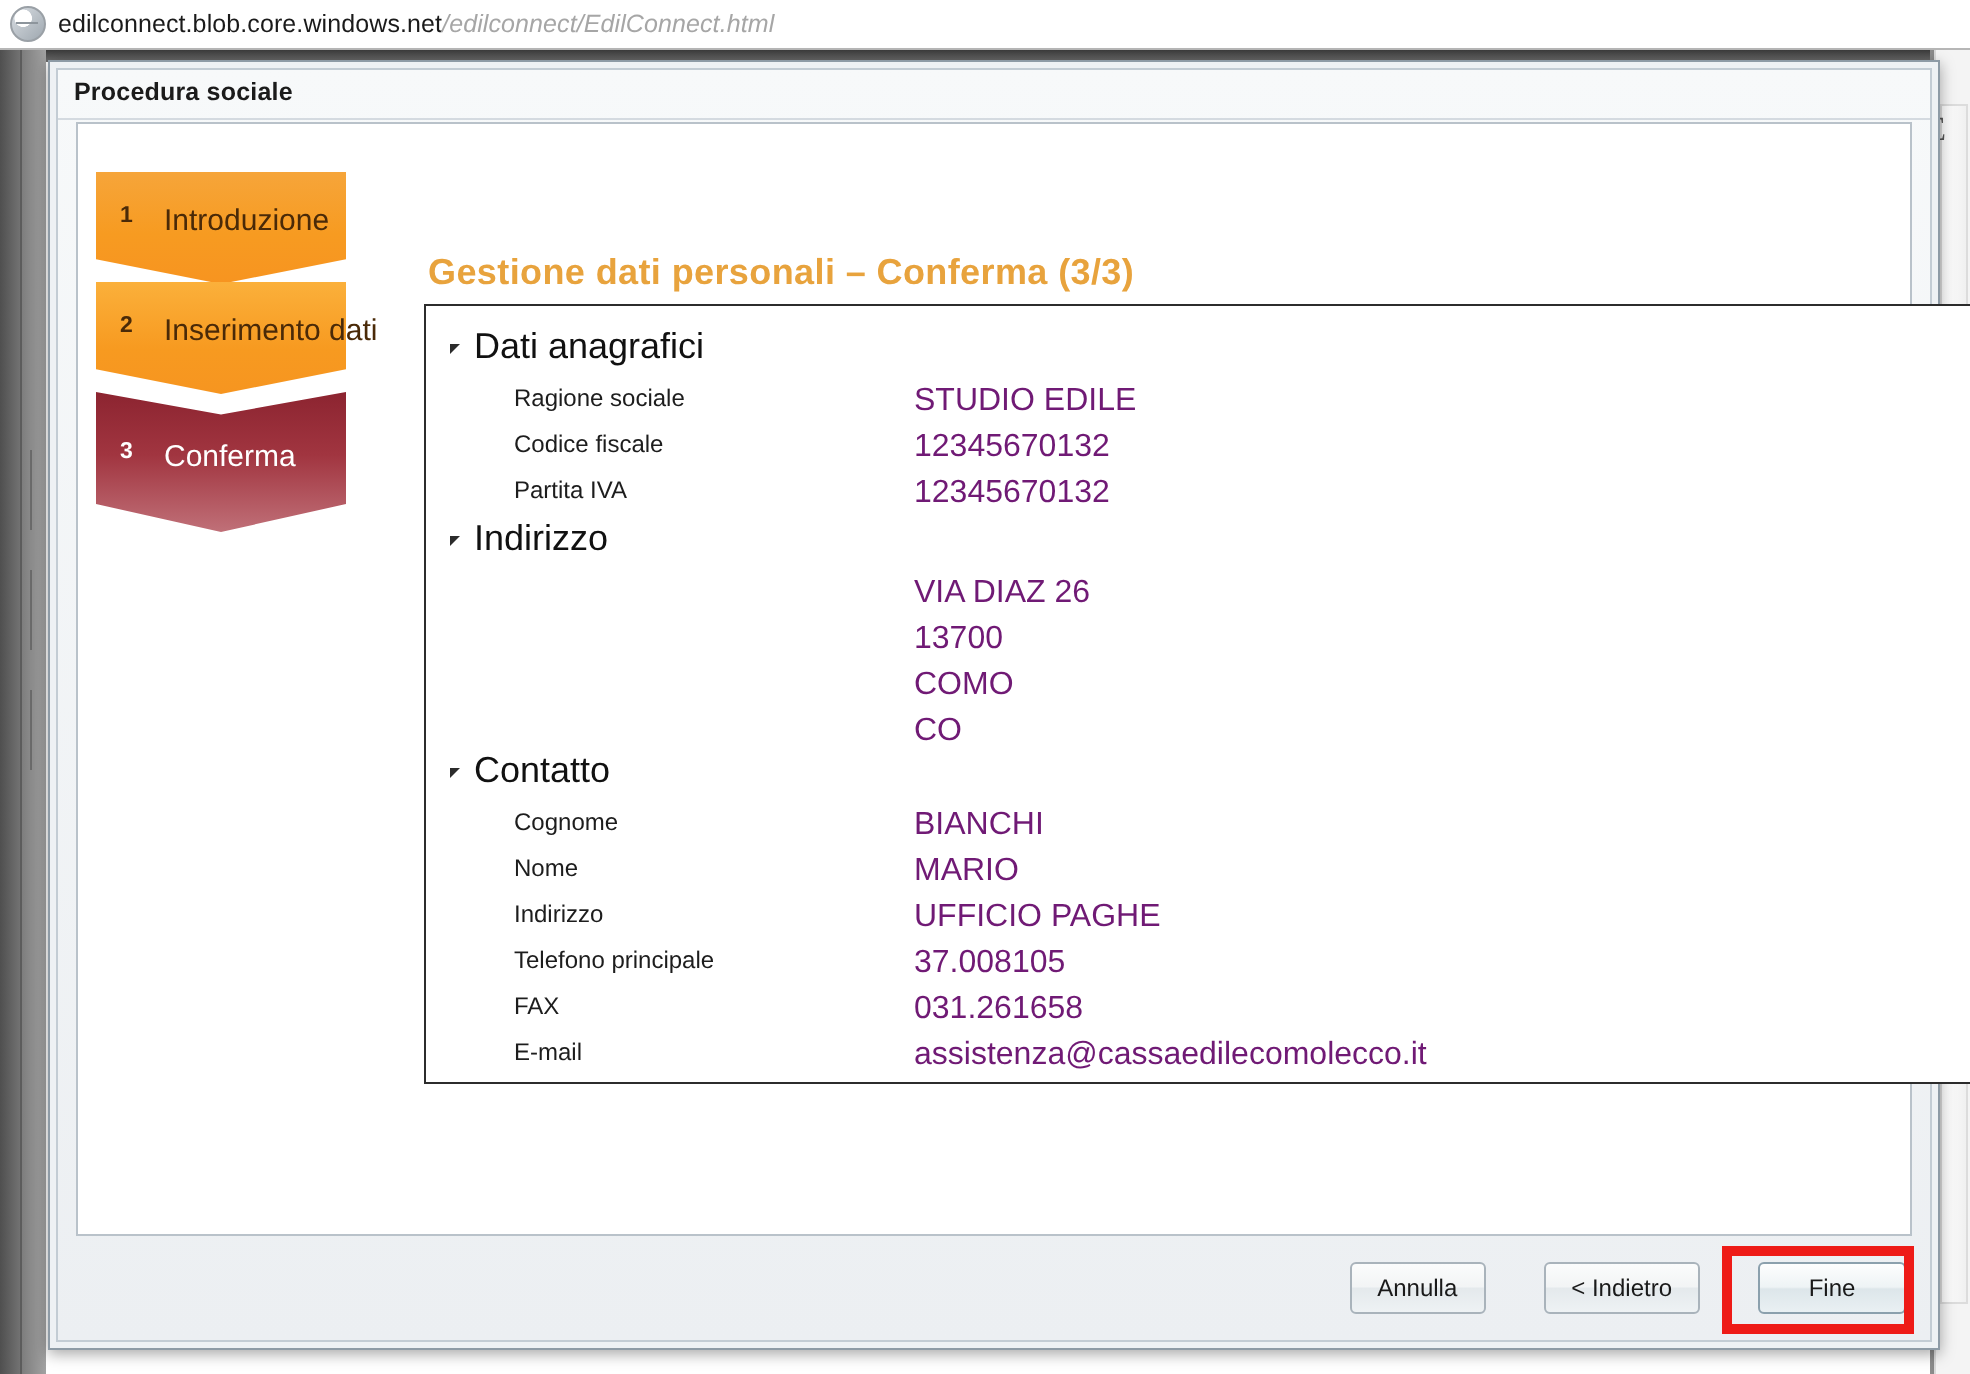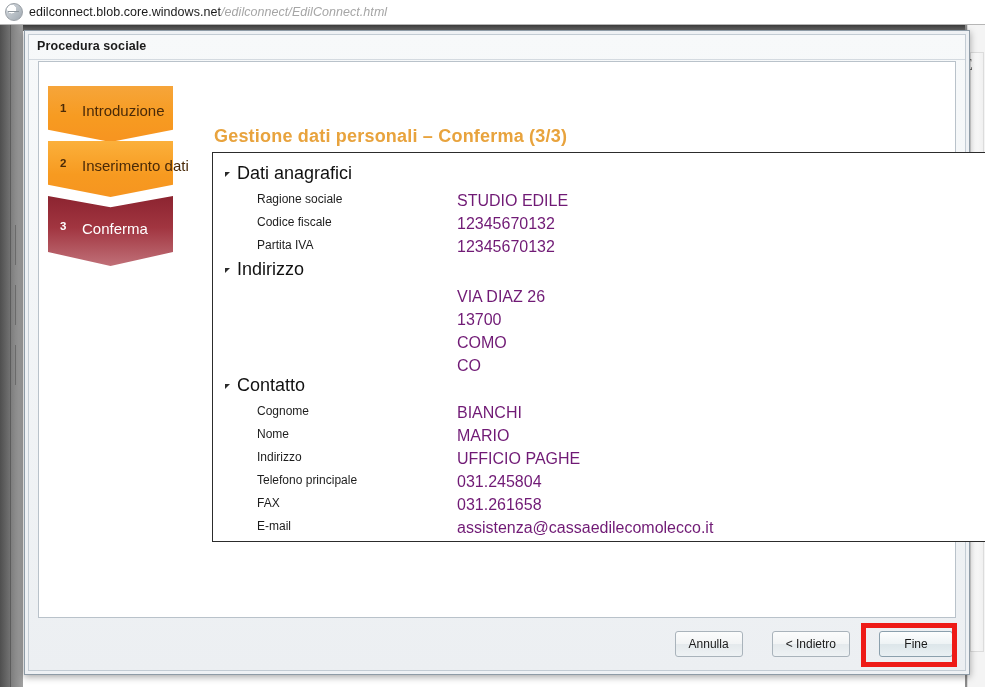--- a/index.html
+++ b/index.html
@@ -410,21 +410,21 @@
             <div class="row">
               <span class="k">Nome</span>
               <span class="v">MARIO</span>
             </div>
             <div class="row">
               <span class="k">Indirizzo</span>
               <span class="v">UFFICIO PAGHE</span>
             </div>
             <div class="row">
               <span class="k">Telefono principale</span>
-              <span class="v">031.245804</span>
+              <span class="v">37.008105</span>
             </div>
             <div class="row">
               <span class="k">FAX</span>
               <span class="v">031.261658</span>
             </div>
             <div class="row">
               <span class="k">E-mail</span>
               <span class="v">assistenza@cassaedilecomolecco.it</span>
             </div>
           </div>

